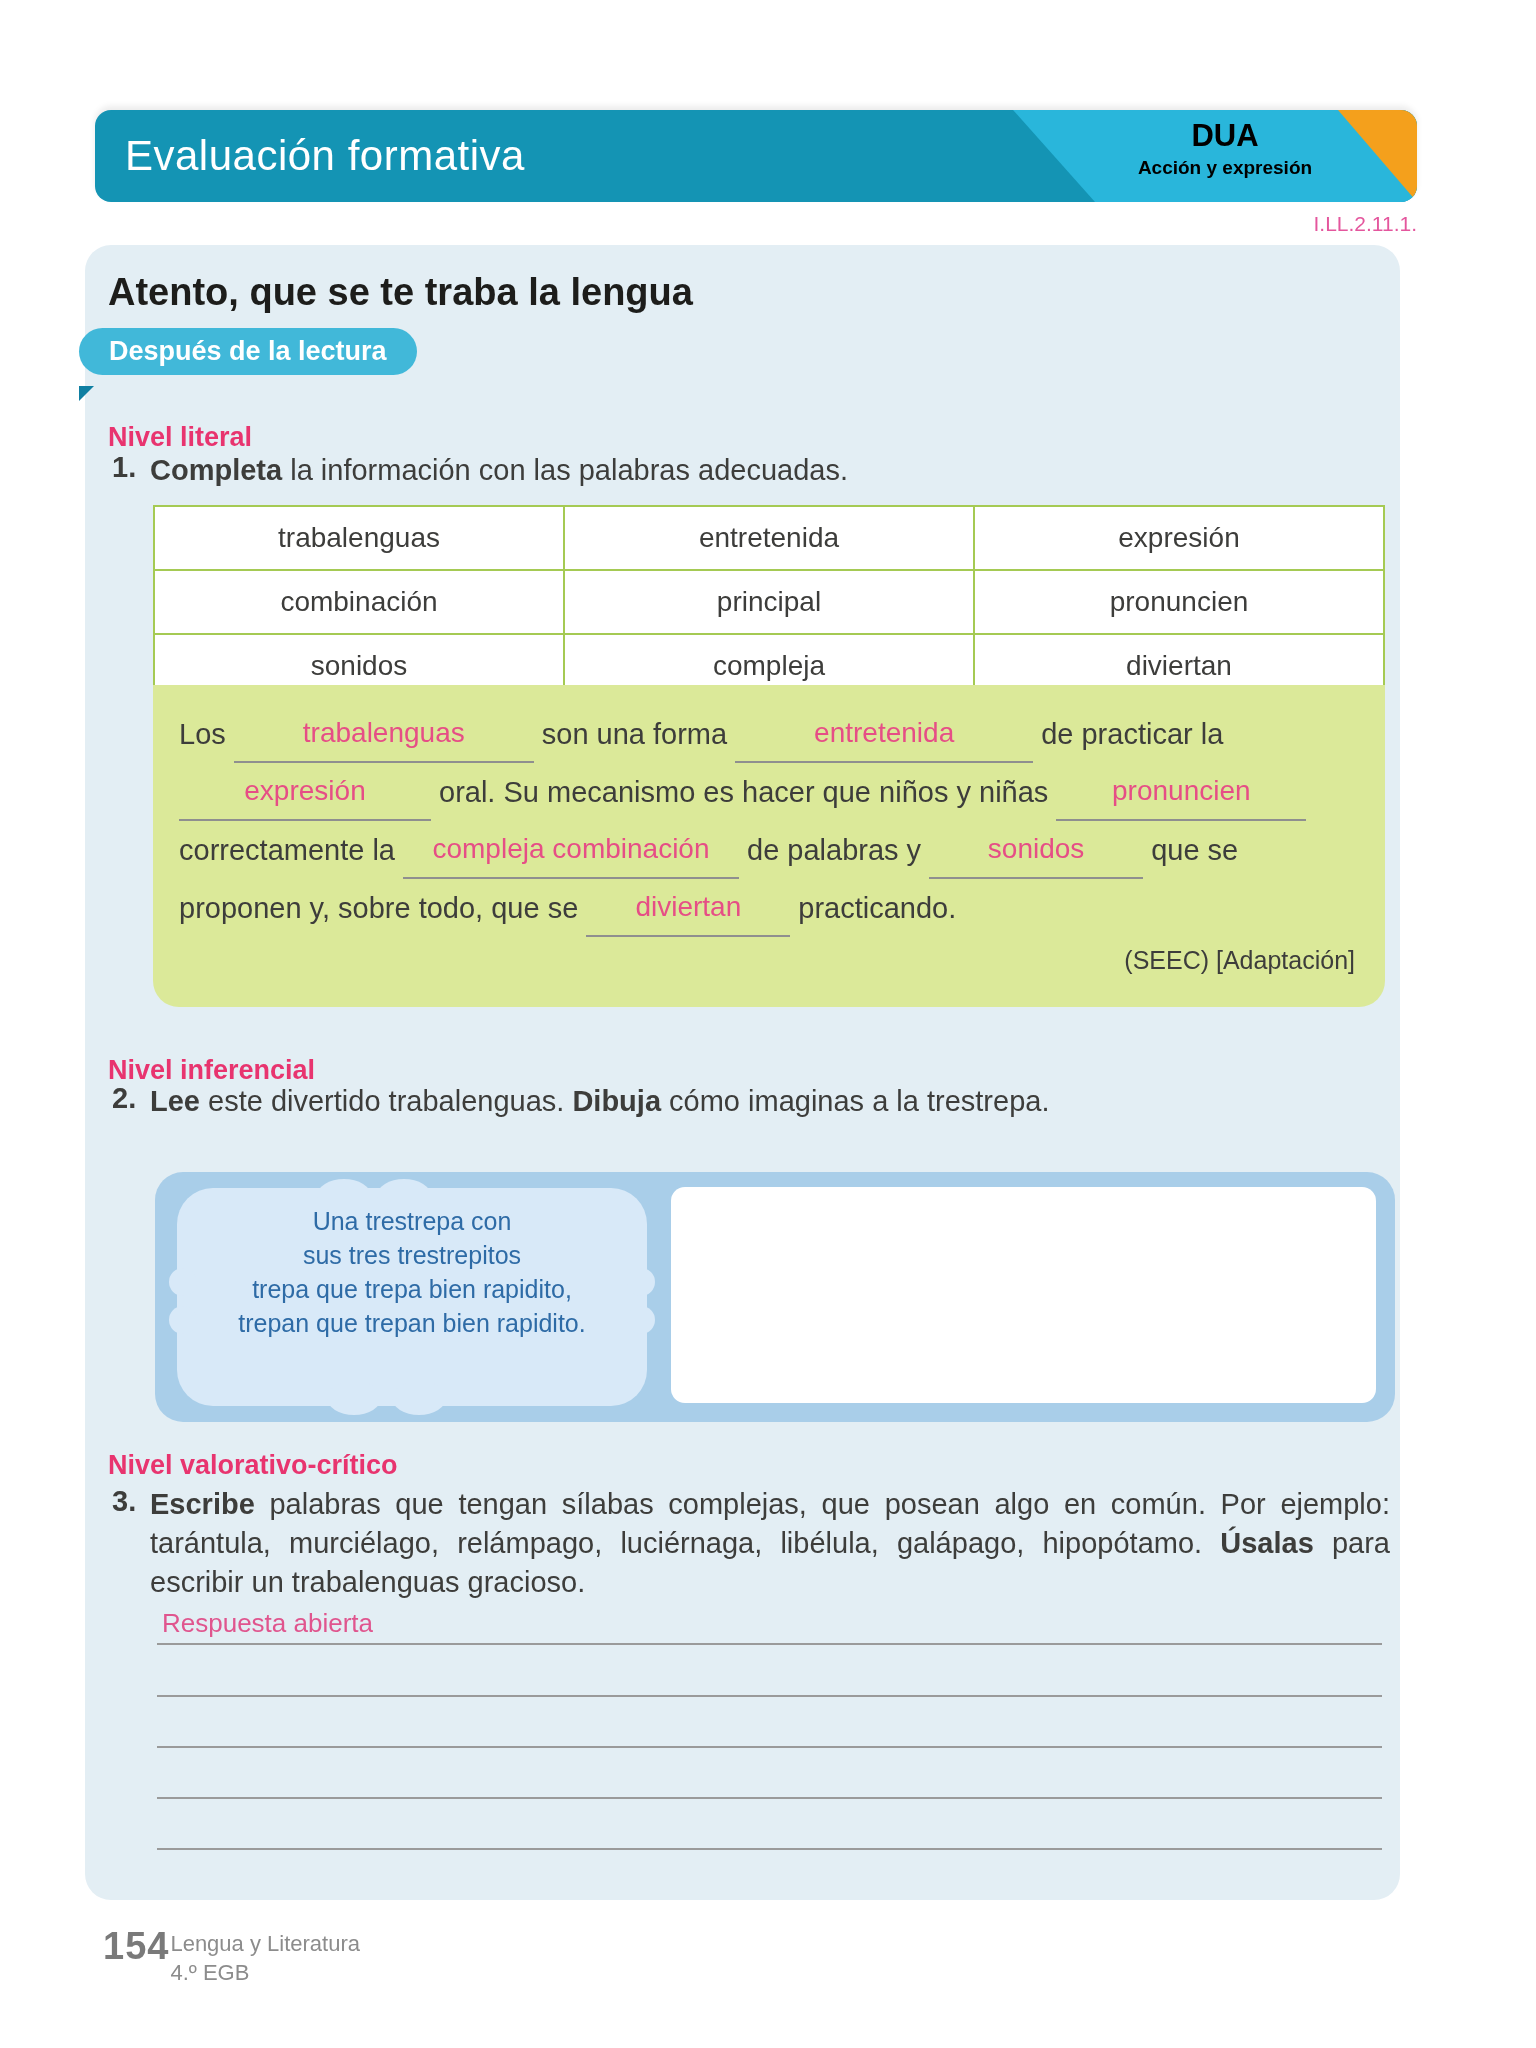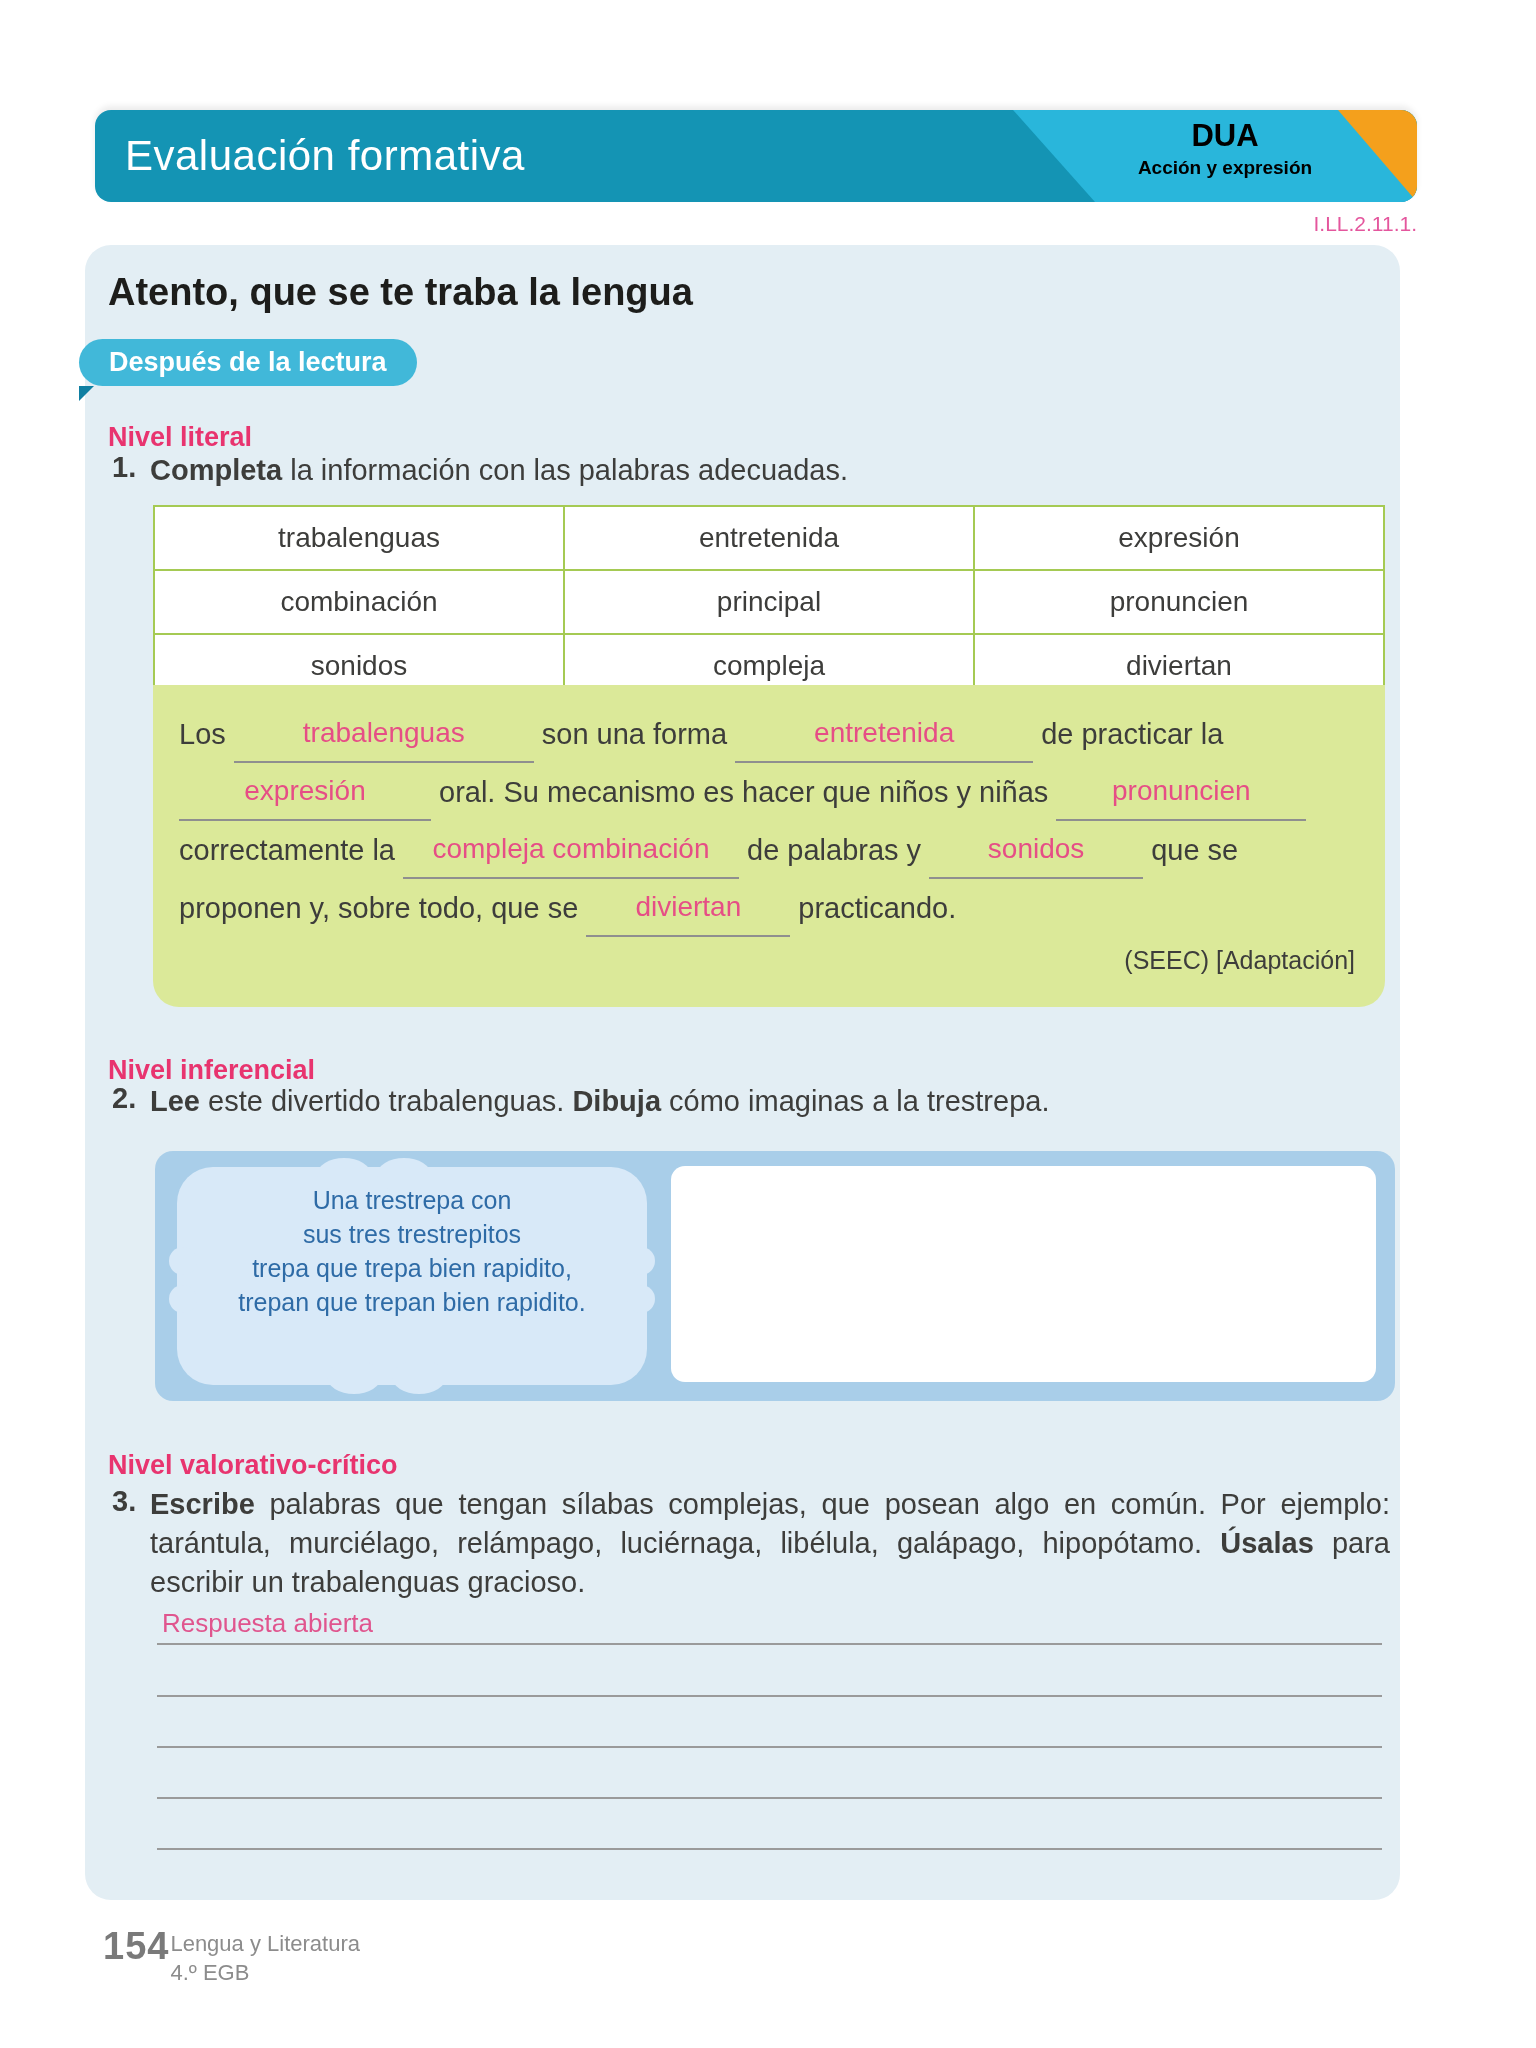--- a/index.html
+++ b/index.html
@@ -22,21 +22,21 @@
                 color:#000000; line-height:1.15; }
   .dua-main   { font-size:31px; font-weight:700; }
   .dua-sub    { font-size:19px; font-weight:700; margin-top:3px; white-space:nowrap; }
   .skill-code { position:absolute; top:212px; right:119px; font-size:21px; color:#e4569d; }
 
   
   .panel { position:absolute; left:85px; top:245px; width:1315px; height:1655px;
            background:#e3eef4; border-radius:26px; }
   .main-title { position:absolute; left:23px; top:26px; font-size:38px; font-weight:700;
                 color:#1d1d1b; }
-  .lecture-pill { position:absolute; left:-6px; top:94px; height:47px; line-height:47px;
+  .lecture-pill { position:absolute; left:-6px; top:83px; height:47px; line-height:47px;
                   padding:0 30px; background:#41b8d9; border-radius:24px;
                   color:#ffffff; font-weight:700; font-size:27px; white-space:nowrap; }
   .pill-fold { position:absolute; left:-6px; top:141px; width:0; height:0;
                border-top:15px solid #0f7fa2; border-right:15px solid transparent; }
 
   .level { position:absolute; left:23px; font-weight:700; font-size:27px; color:#e8346f; }
   .level-1 { top:177px; } .level-2 { top:810px; } .level-3 { top:1205px; }
 
   .item { position:absolute; left:27px; display:flex; font-size:29px; color:#3d3d3b; }
   .item-1 { top:206px; } .item-2 { top:837px; } .item-3 { top:1240px; width:1278px; }
@@ -56,22 +56,22 @@
                background:#dbe999; border-radius:0 0 26px 26px;
                padding:20px 30px 0 26px; box-sizing:border-box;
                font-size:29px; color:#3d3d3b; }
   .fill-line { height:58px; line-height:58px; white-space:nowrap; }
   .blank { display:inline-block; vertical-align:bottom; height:56px; line-height:56px;
            border-bottom:2px solid #8f8f8f; text-align:center; color:#e64e86;
            margin:0 8px; font-size:28px; }
   .attribution { position:absolute; right:30px; bottom:32px; font-size:25px; color:#3d3d3b; }
 
   
-  .blue-box { position:absolute; left:70px; top:906px; width:1240px; height:250px;
-              background:#a9cee9; border-radius:18px; }
+  .blue-box { position:absolute; left:70px; top:927px; width:1240px; height:250px;
+              background:#a9cee9; border-radius:28px; }
   .cloud { position:absolute; left:22px; top:16px; width:470px; height:218px;
            background:#d8e9f8; border-radius:36px; }
   .bump { position:absolute; background:#d8e9f8; border-radius:50%; }
   .b-t1 { width:54px; height:34px; top:-9px;  left:140px; }
   .b-t2 { width:54px; height:34px; top:-9px;  left:200px; }
   .b-b1 { width:54px; height:34px; bottom:-9px; left:150px; }
   .b-b2 { width:54px; height:34px; bottom:-9px; left:215px; }
   .b-l1 { width:28px; height:28px; left:-8px; top:80px; }
   .b-l2 { width:28px; height:28px; left:-8px; top:118px; }
   .b-r1 { width:28px; height:28px; right:-8px; top:80px; }

